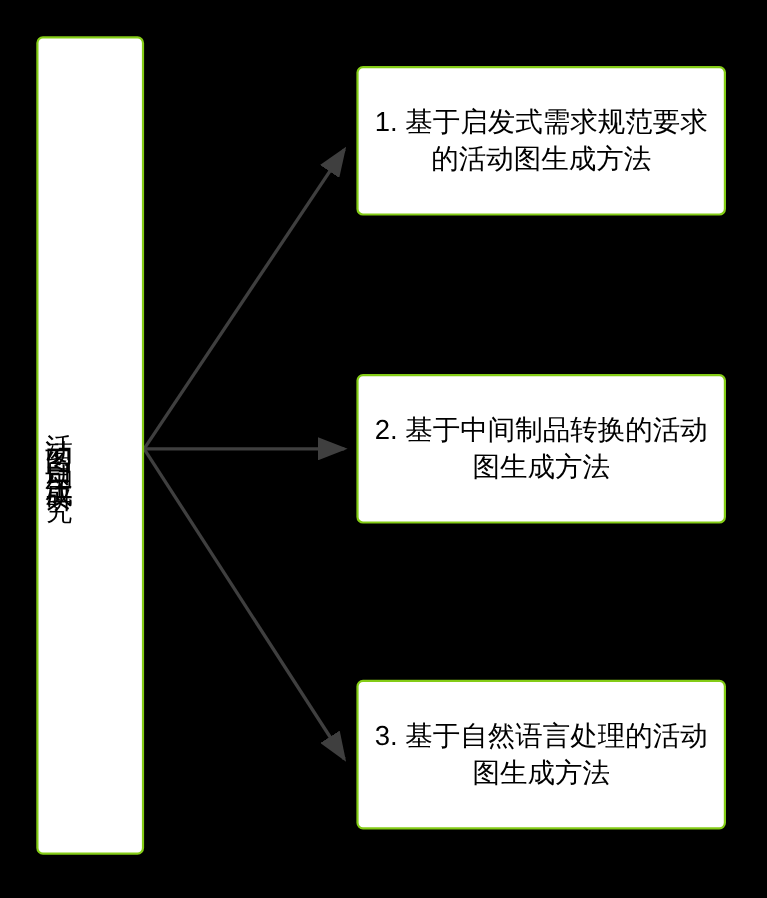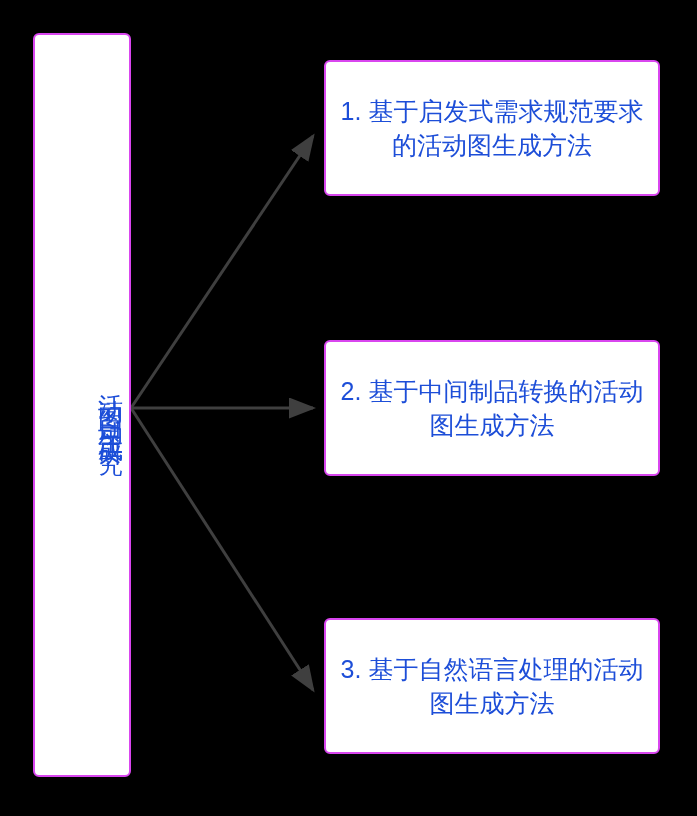--- a/index.html
+++ b/index.html
@@ -22,27 +22,27 @@
   svg.connectors {
     position: absolute;
     left: 0;
     top: 0;
     width: 697px;
     height: 816px;
   }
   .node {
     position: absolute;
     background: #ffffff;
-    border: 2px solid #d946ef;
+    border: 2px solid #84cc16;
     border-radius: 6px;
     box-sizing: border-box;
     display: flex;
     align-items: center;
-    justify-content: flex-end;
-    color: #1d4ed8;
+    justify-content: flex-start;
+    color: #000000;
     text-align: center;
   }
   .root-node {
     left: 33px;
     top: 33px;
     width: 98px;
     height: 744px;
   }
   .root-label {
     writing-mode: vertical-rl;

